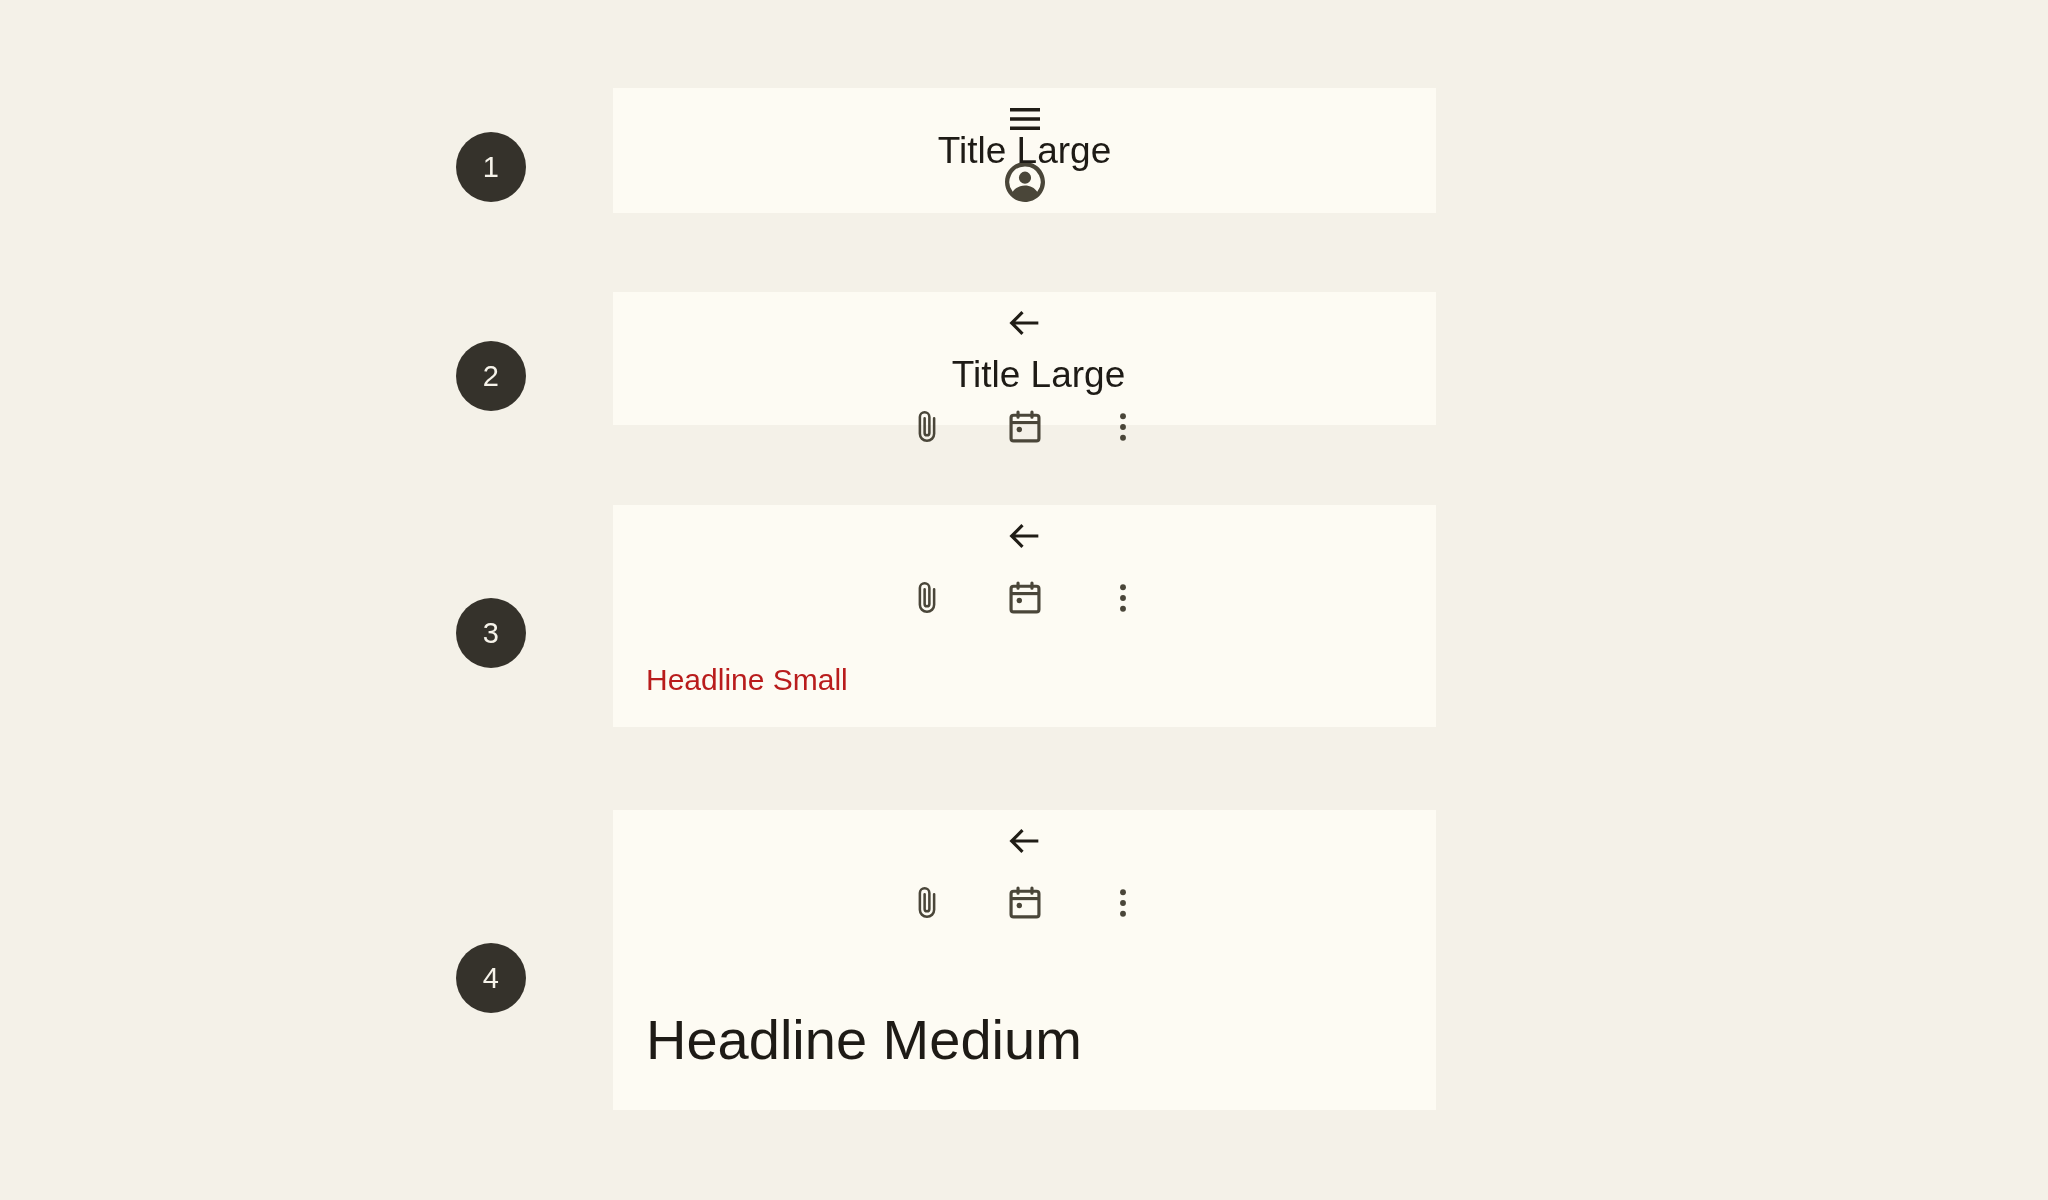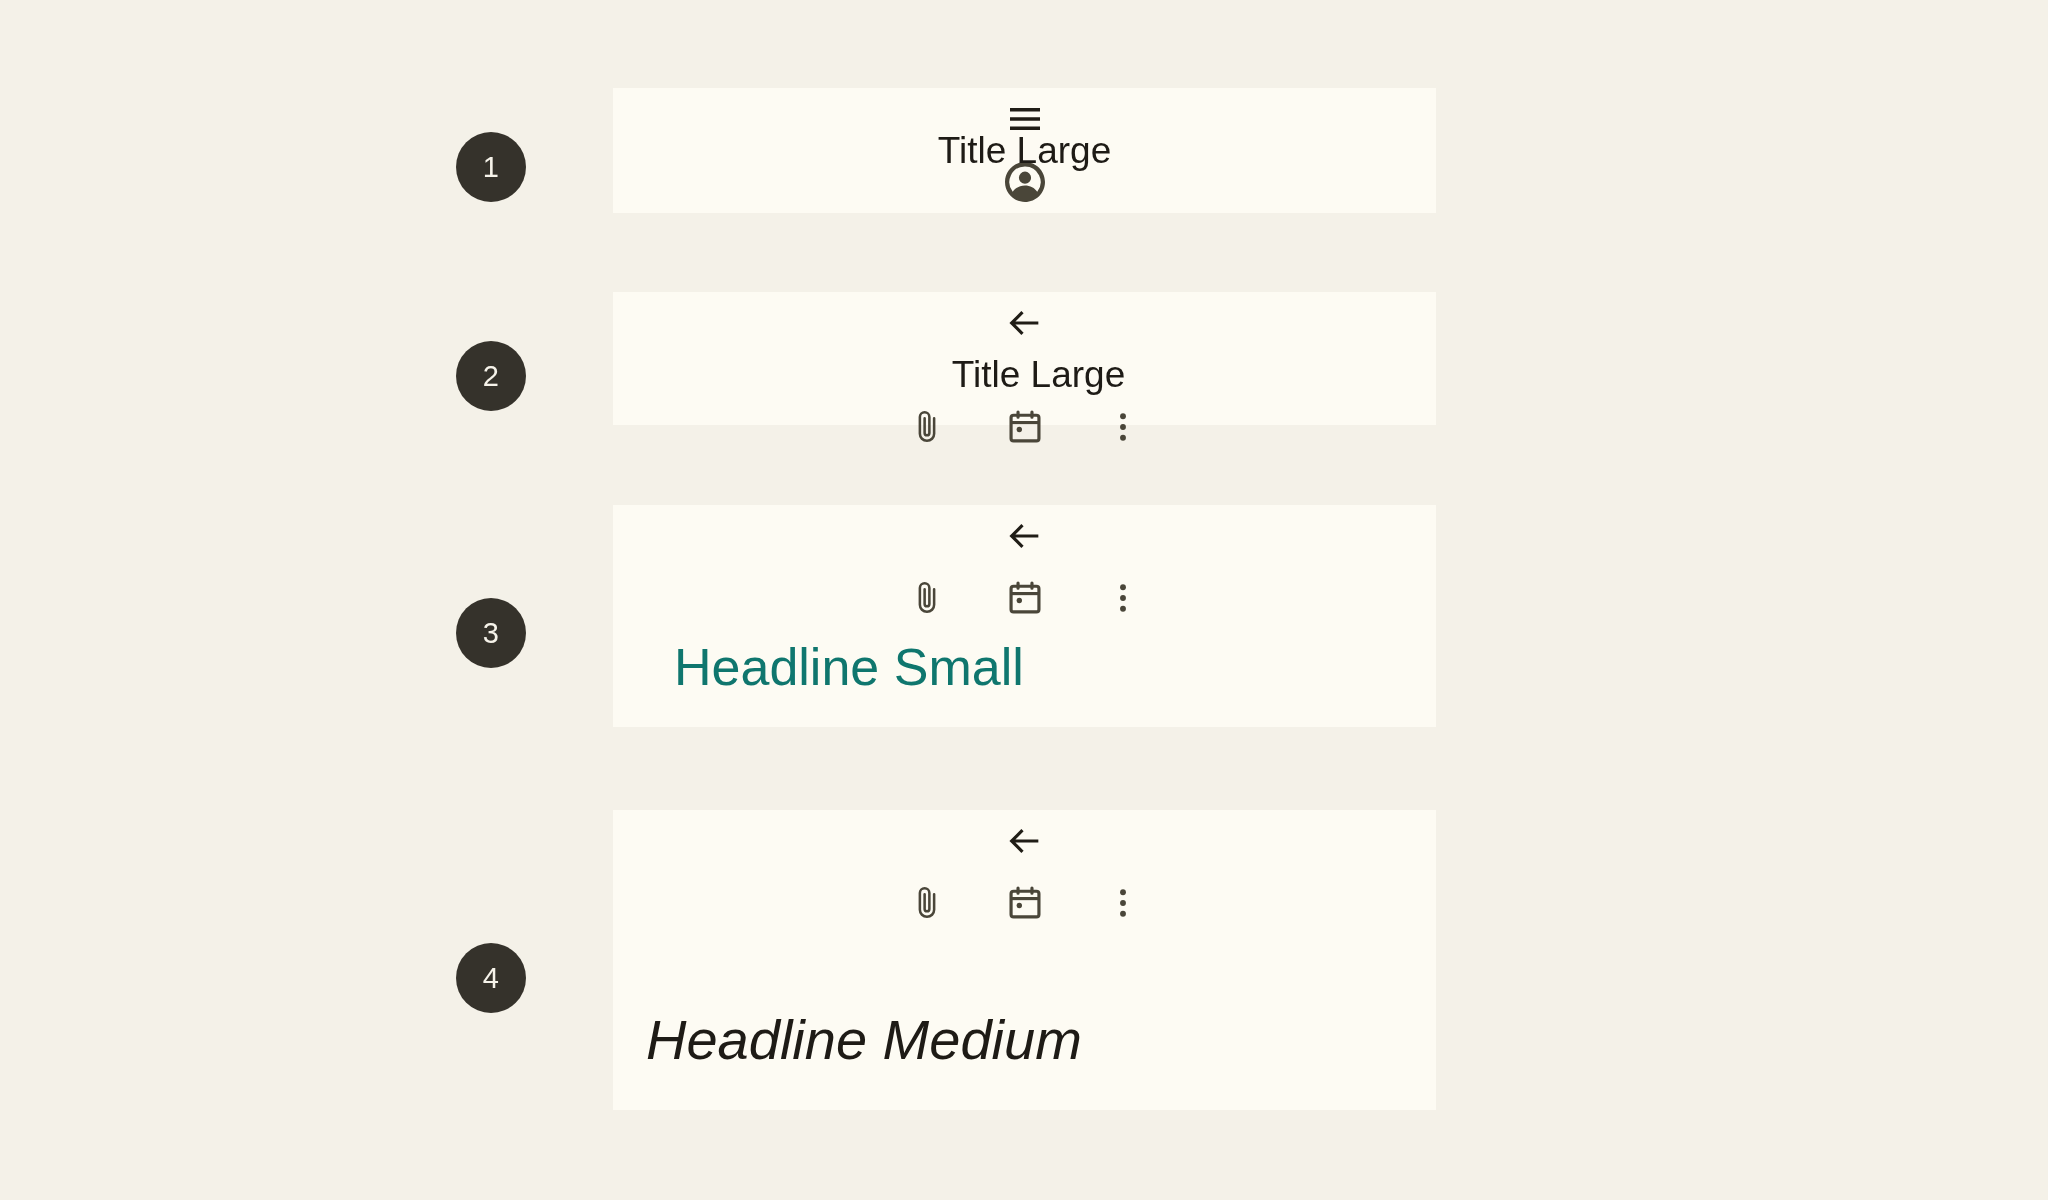--- a/index.html
+++ b/index.html
@@ -48,21 +48,21 @@
   .appbar {
     position: absolute;
     left: 613px;
     width: 823px;
     background: #FDFBF3;
     box-sizing: border-box;
   }
   .appbar-1 { top: 88px;  height: 125px; }
   .appbar-2 { top: 292px; height: 133px; }
   .appbar-3 { top: 505px; height: 222px; }
-  .appbar-4 { top: 810px; height: 300px; font-style: italic; }
+  .appbar-4 { top: 810px; height: 300px; }
 
   .bar-row {
     position: relative;
     display: flex;
     align-items: center;
     height: 100%;
     padding: 0 24px;
     box-sizing: border-box;
     flex-direction: column;
   }
@@ -106,25 +106,24 @@
     font-size: 37px;
     color: #1E1B16;
     margin-left: 28px;
     white-space: nowrap;
   }
 
   .headline-small {
     position: absolute;
     left: 33px;
     bottom: 30px;
-    font-size: 52px;
-    color: #0f766e;
+    font-size: 30px;
+    color: #b91c1c;
     letter-spacing: 0px;
     white-space: nowrap;
-    margin-left: 28px;
   }
 
   .headline-medium {
     position: absolute;
     left: 33px;
     bottom: 38px;
     font-size: 56px;
     color: #1E1B16;
     letter-spacing: 0px;
     white-space: nowrap;

